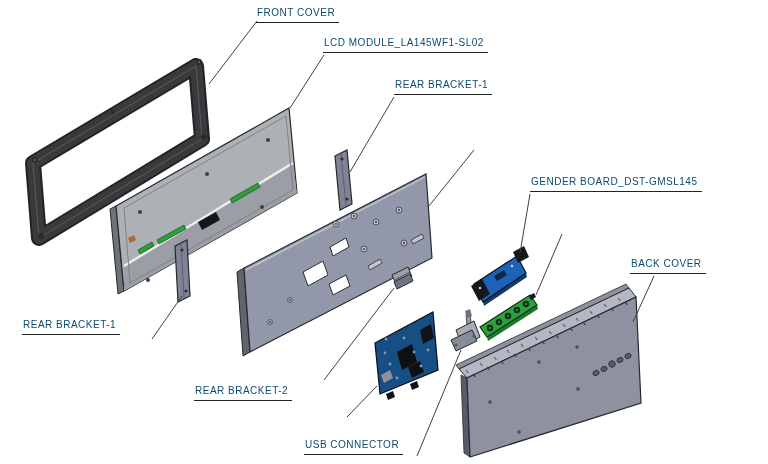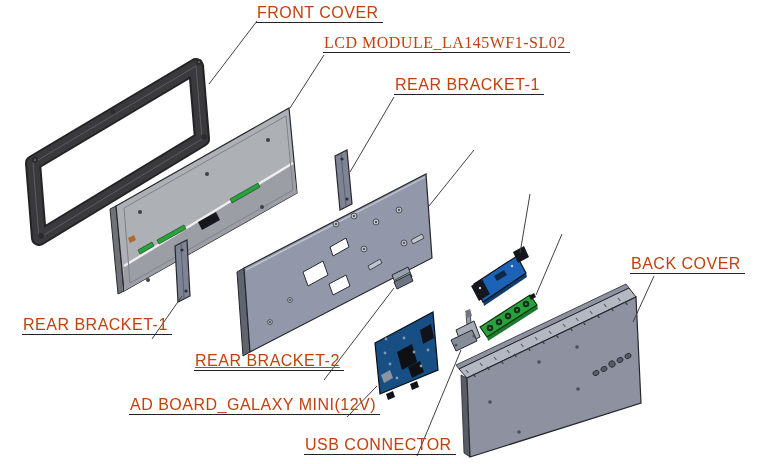--- a/index.html
+++ b/index.html
@@ -2,22 +2,22 @@
 <html><head>
 <meta charset="utf-8">
 <style>
   html,body { margin:0; padding:0; background:#ffffff; }
   .stage {
     position:relative; width:768px; height:464px; background:#ffffff;
     font-family:"Liberation Sans", sans-serif; overflow:hidden;
   }
   .stage svg { position:absolute; left:0; top:0; }
   .label {
-    position:absolute; font-size:16px; line-height:14px; letter-spacing:0.5px;
-    color:#c2410c; white-space:nowrap;
+    position:absolute; font-size:10px; line-height:14px; letter-spacing:0.5px;
+    color:#0c4a6e; white-space:nowrap;
     border-bottom:1.6px solid #232323; padding:0 4px 2px 1px;text-align:right;
   }
 </style>
 </head>
 <body>
 
 <div class="stage">
 
   <svg width="768" height="464" viewBox="0 0 768 464">
 
@@ -190,21 +190,21 @@
       <line x1="562" y1="234" x2="536" y2="295"></line>
       <line x1="654" y1="276" x2="633" y2="322"></line>
       <line x1="152" y1="339" x2="182" y2="296"></line>
       <line x1="324" y1="380" x2="394" y2="288"></line>
       <line x1="347" y1="417" x2="377" y2="386"></line>
       <line x1="417" y1="456" x2="461" y2="350"></line>
     </g>
   </svg>
 
   <div class="label" style="left:256px; top:6px;">FRONT COVER</div>
-  <div class="label" style="left:323px; top:36px;font-family:Liberation Serif, serif;">LCD MODULE_LA145WF1-SL02</div>
+  <div class="label" style="left:323px; top:36px;">LCD MODULE_LA145WF1-SL02</div>
   <div class="label" style="left:394px; top:78px;">REAR BRACKET-1</div>
+  <div class="label" style="left:530px; top:175px;">GENDER BOARD_DST-GMSL145</div>
   <div class="label" style="left:630px; top:257px;">BACK COVER</div>
   <div class="label" style="left:22px;  top:318px;">REAR BRACKET-1</div>
-  <div class="label" style="left:194px; top:354px;text-decoration:underline;">REAR BRACKET-2</div>
-  <div class="label" style="left:129px; top:398px;">AD BOARD_GALAXY MINI(12V)</div>
+  <div class="label" style="left:194px; top:384px;">REAR BRACKET-2</div>
   <div class="label" style="left:304px; top:438px;">USB CONNECTOR</div>
 
 </div>
 
 </body></html>

